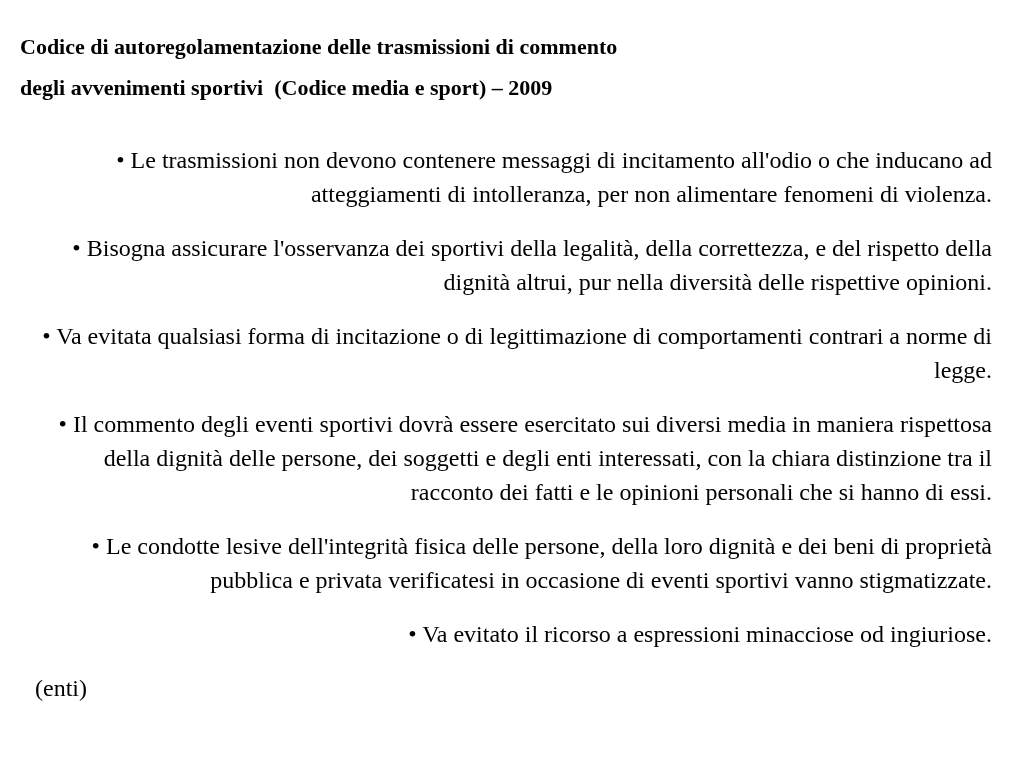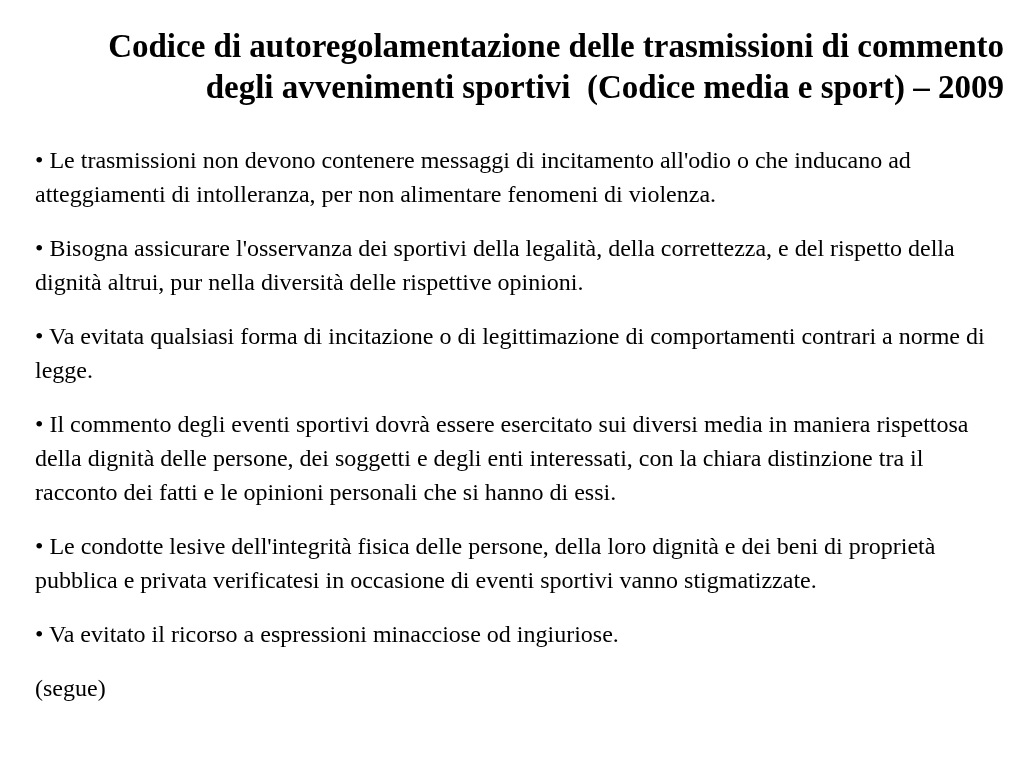--- a/index.html
+++ b/index.html
@@ -13,44 +13,44 @@
     height: 768px;
     background: #ffffff;
     color: #000000;
     font-family: "Liberation Serif", "DejaVu Serif", serif;
     overflow: hidden;
     box-sizing: border-box;
   }
   .title {
     margin: 0;
     padding: 26px 20px 0 20px;
-    text-align: right;
+    text-align: left;
     font-weight: bold;
-    font-size: 33px;
+    font-size: 22px;
     line-height: 41px;
     letter-spacing: 0px;
     color: #000000;
   }
   .title-line {
     display: block;
     white-space: pre-wrap;
   }
   .body-text {
     position: absolute;
     left: 35px;
     top: 143px;
     width: 957px;
     font-size: 24px;
     line-height: 34px;
     color: #000000;
   }
   .bullet-para {
     margin: 0 0 20px 0;
     padding: 0;
-    text-align: left;
+    text-align: right;
   }
   .bullet-glyph {
     display: inline;
   }
   .bullet-glyph::after {
     content: " ";
   }
   .footer-note {
     margin: 14px 0 0 0;
     padding: 0;
@@ -85,17 +85,17 @@
     </p>
 
     <p class="bullet-para">
       <span class="bullet-glyph">•</span><span>Le condotte lesive dell'integrità fisica delle persone, della loro dignità e dei beni di proprietà pubblica e privata verificatesi in occasione di eventi sportivi vanno stigmatizzate.</span>
     </p>
 
     <p class="bullet-para">
       <span class="bullet-glyph">•</span><span>Va evitato il ricorso a espressioni minacciose od ingiuriose.</span>
     </p>
 
-    <p class="footer-note">(segue)</p>
+    <p class="footer-note">(enti)</p>
 
   </div>
 
 </div>
 
 </body></html>

